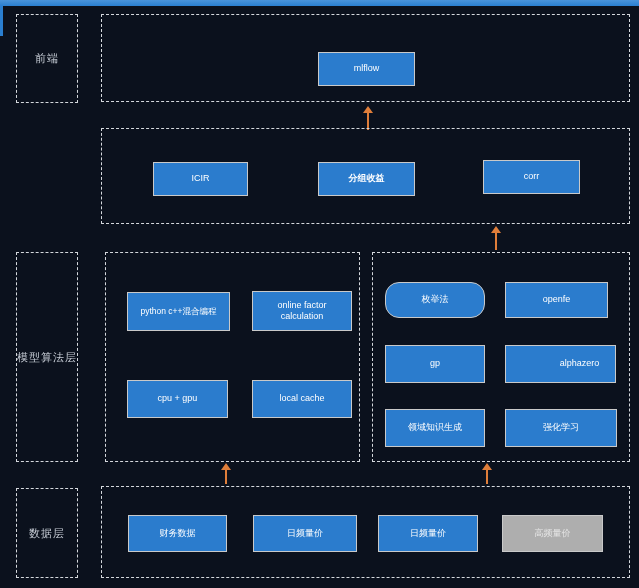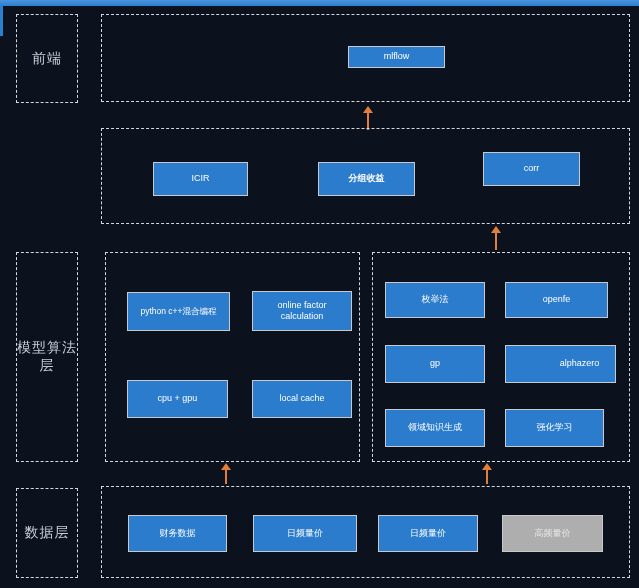--- a/index.html
+++ b/index.html
@@ -1,20 +1,20 @@
 <!DOCTYPE html>
 <html><head>
 <meta charset="utf-8">
 <style>
   html,body{margin:0;padding:0;background:#0b111d;font-family:"Liberation Sans",sans-serif;}
   .canvas{position:relative;width:639px;height:588px;background:#0b111d;overflow:hidden;}
   .top-bar{position:absolute;left:0;top:0;width:639px;height:6px;background:linear-gradient(#4a94db,#2a7fd1);}
   .left-accent{position:absolute;left:0;top:6px;width:3px;height:30px;background:#2a7fd1;}
   .dashed{position:absolute;border:1px dashed #d5d8dd;background:transparent;box-sizing:border-box;}
-  .layer-label{display:flex;align-items:center;justify-content:center;color:#c7cdd6;font-size:14px;letter-spacing:1px;text-align:center;}
+  .layer-label{display:flex;align-items:center;justify-content:center;color:#c7cdd6;font-size:11px;letter-spacing:1px;text-align:center;}
   .node{position:absolute;display:flex;align-items:center;justify-content:center;text-align:center;
         background:#2b7ccd;border:1px solid #c9c9c9;color:#ffffff;font-size:9px;line-height:1.25;
         box-sizing:border-box;padding:2px;}
   .node.gray{background:#aeaeae;color:#e6e6e6;}
   .arrow-up{position:absolute;width:10px;}
   .arrow-up .shaft{position:absolute;left:4px;top:5px;bottom:0;width:2px;background:#e07e3a;}
   .arrow-up .head{position:absolute;left:0;top:0;width:0;height:0;border-left:5px solid transparent;
                   border-right:5px solid transparent;border-bottom:7px solid #e07e3a;}
 </style>
 </head>
@@ -22,54 +22,54 @@
 
 <div class="canvas">
 
   <div class="top-bar"></div>
   <div class="left-accent"></div>
 
   <div class="dashed layer-label" style="left:16px;top:14px;width:62px;height:89px;">
     <span>前端</span>
   </div>
   <div class="dashed" style="left:101px;top:14px;width:529px;height:88px;"></div>
-  <div class="node" style="left:318px;top:46px;width:97px;height:22px;margin-left:30px;">mlflow</div>
+  <div class="node" style="left:318px;top:52px;width:97px;height:34px;">mlflow</div>
 
   <div class="arrow-up" style="left:363px;top:106px;height:24px;">
     <span class="head"></span>
     <span class="shaft"></span>
   </div>
 
   <div class="dashed" style="left:101px;top:128px;width:529px;height:96px;"></div>
   <div class="node" style="left:153px;top:162px;width:95px;height:34px;">ICIR</div>
   <div class="node" style="left:318px;top:162px;width:97px;height:34px;font-weight:bold;">分组收益</div>
-  <div class="node" style="left:483px;top:152px;width:97px;height:34px;">corr</div>
+  <div class="node" style="left:483px;top:160px;width:97px;height:34px;">corr</div>
 
   <div class="arrow-up" style="left:491px;top:226px;height:24px;">
     <span class="head"></span>
     <span class="shaft"></span>
   </div>
 
   <div class="dashed layer-label" style="left:16px;top:252px;width:62px;height:210px;">
     <span>模型算法层</span>
   </div>
   <div class="dashed" style="left:105px;top:252px;width:255px;height:210px;"></div>
   <div class="dashed" style="left:372px;top:252px;width:258px;height:210px;"></div>
 
   <div class="node" style="left:127px;top:292px;width:103px;height:39px;font-size:8.5px;">python c++混合编程</div>
   <div class="node" style="left:252px;top:291px;width:100px;height:40px;">online factor calculation</div>
   <div class="node" style="left:127px;top:380px;width:101px;height:38px;">cpu + gpu</div>
   <div class="node" style="left:252px;top:380px;width:100px;height:38px;">local cache</div>
 
-  <div class="node" style="left:385px;top:282px;width:100px;height:36px;">枚举法</div>
+  <div class="node" style="left:385px;top:282px;width:100px;height:36px;border-radius:14px;">枚举法</div>
   <div class="node" style="left:505px;top:282px;width:103px;height:36px;">openfe</div>
   <div class="node" style="left:385px;top:345px;width:100px;height:38px;">gp</div>
   <div class="node" style="left:505px;top:345px;width:111px;height:38px;padding-left:40px;">alphazero</div>
   <div class="node" style="left:385px;top:409px;width:100px;height:38px;">领域知识生成</div>
-  <div class="node" style="left:505px;top:409px;width:99px;height:38px;">强化学习</div>
+  <div class="node" style="left:505px;top:409px;width:112px;height:38px;">强化学习</div>
 
   <div class="arrow-up" style="left:221px;top:463px;height:21px;">
     <span class="head"></span>
     <span class="shaft"></span>
   </div>
   <div class="arrow-up" style="left:482px;top:463px;height:21px;">
     <span class="head"></span>
     <span class="shaft"></span>
   </div>
 

